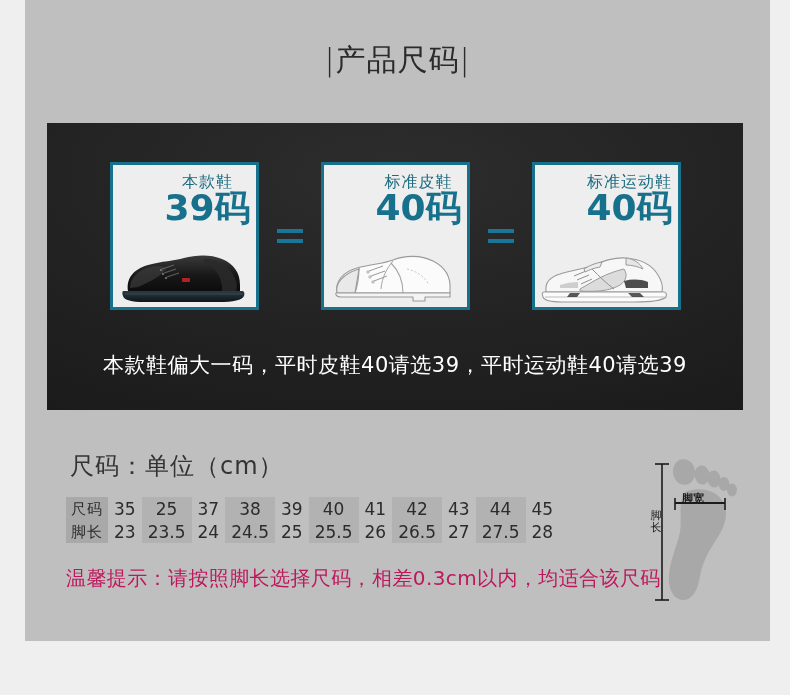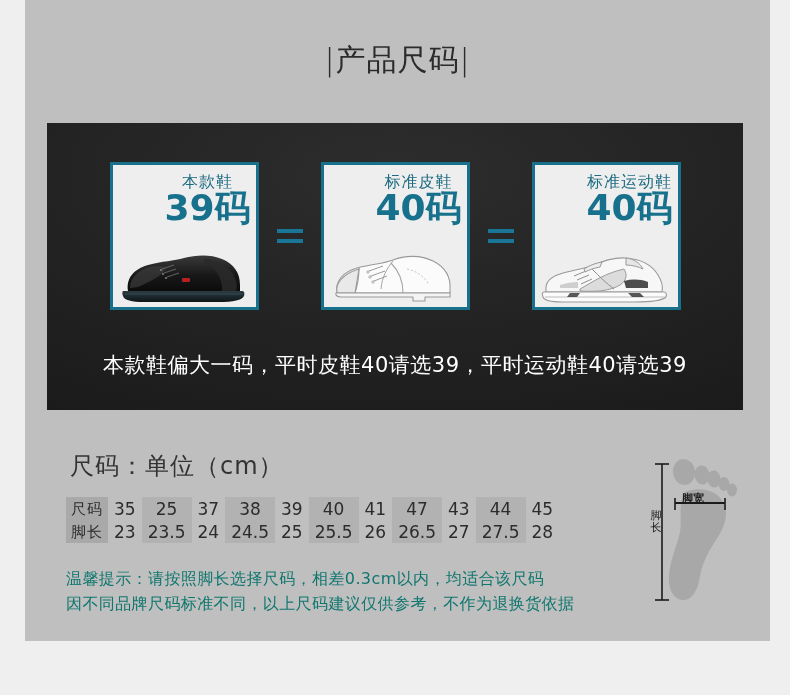--- a/index.html
+++ b/index.html
@@ -168,22 +168,22 @@
   }
   #size-table td.shade {
     background: #b2b2b2;
   }
 
   
   #notes {
     position: absolute;
     left: 66px;
     top: 566px;
-    font-size: 16px;
-    color: #0f766e;
+    font-size: 20px;
+    color: #be185d;
     line-height: 25px;
     letter-spacing: 0.4px;
   }
 
   
   #foot-diagram {
     position: absolute;
     left: 640px;
     top: 448px;
     width: 120px;
@@ -352,21 +352,21 @@
     <tbody>
       <tr>
         <td class="rowhead">尺码</td>
         <td>35</td>
         <td class="shade">25</td>
         <td>37</td>
         <td class="shade">38</td>
         <td>39</td>
         <td class="shade">40</td>
         <td>41</td>
-        <td class="shade">47</td>
+        <td class="shade">42</td>
         <td>43</td>
         <td class="shade">44</td>
         <td>45</td>
       </tr>
       <tr>
         <td class="rowhead">脚长</td>
         <td>23</td>
         <td class="shade">23.5</td>
         <td>24</td>
         <td class="shade">24.5</td>
@@ -376,21 +376,20 @@
         <td class="shade">26.5</td>
         <td>27</td>
         <td class="shade">27.5</td>
         <td>28</td>
       </tr>
     </tbody>
   </table>
 
   <div id="notes">
     <div>温馨提示：请按照脚长选择尺码，相差0.3cm以内，均适合该尺码</div>
-    <div>因不同品牌尺码标准不同，以上尺码建议仅供参考，不作为退换货依据</div>
   </div>
 
   <div id="foot-diagram">
     <svg width="120" height="170" viewBox="0 0 120 170">
 
       <path d="M45,44 C60,38 78,42 84,56 C89,68 84,80 76,92 C68,104 62,116 60,128 C58,142 52,152 44,152 C34,152 28,142 29,128 C30,112 37,98 40,84 C42,72 38,54 45,44 Z" fill="#a8a8a8"></path>
 
       <ellipse cx="44" cy="24" rx="11" ry="13" fill="#a8a8a8" transform="rotate(-8 44 24)"></ellipse>
       <ellipse cx="62" cy="27" rx="7.5" ry="9.5" fill="#a8a8a8" transform="rotate(-6 62 27)"></ellipse>
       <ellipse cx="74" cy="31" rx="6.5" ry="8.5" fill="#a8a8a8" transform="rotate(-4 74 31)"></ellipse>

